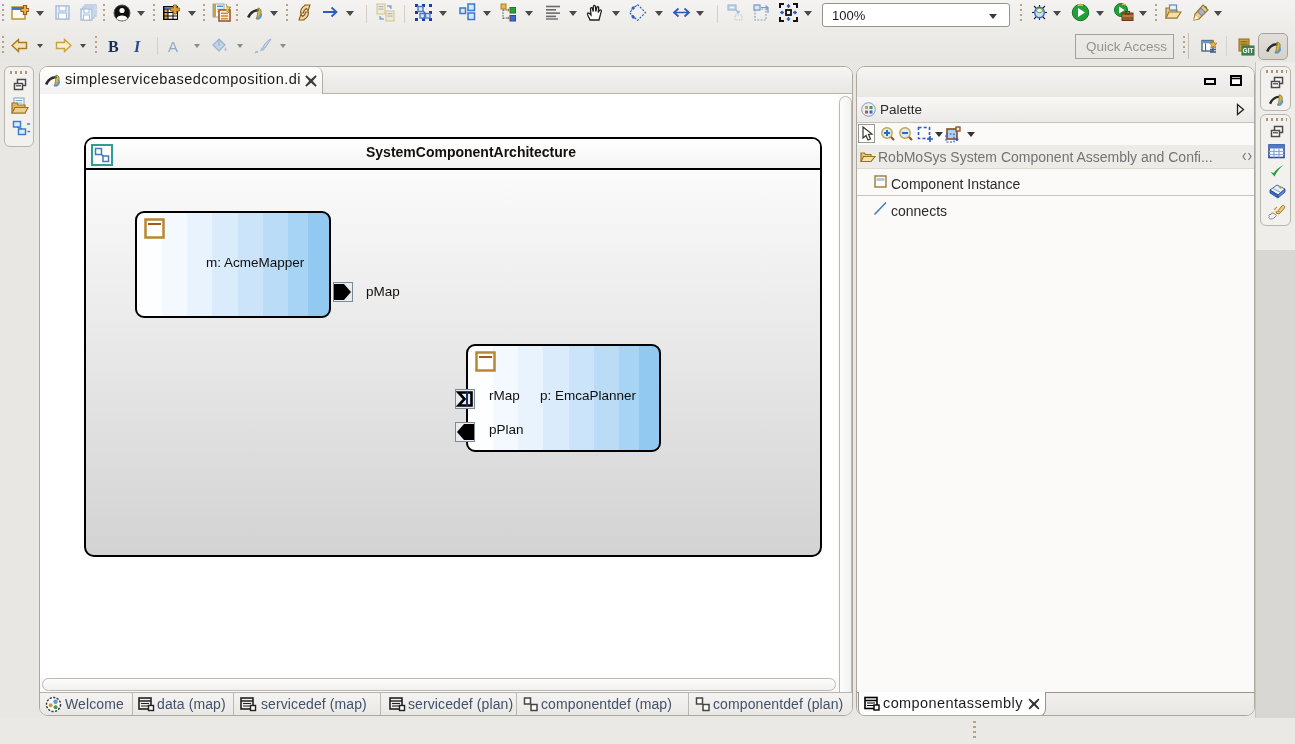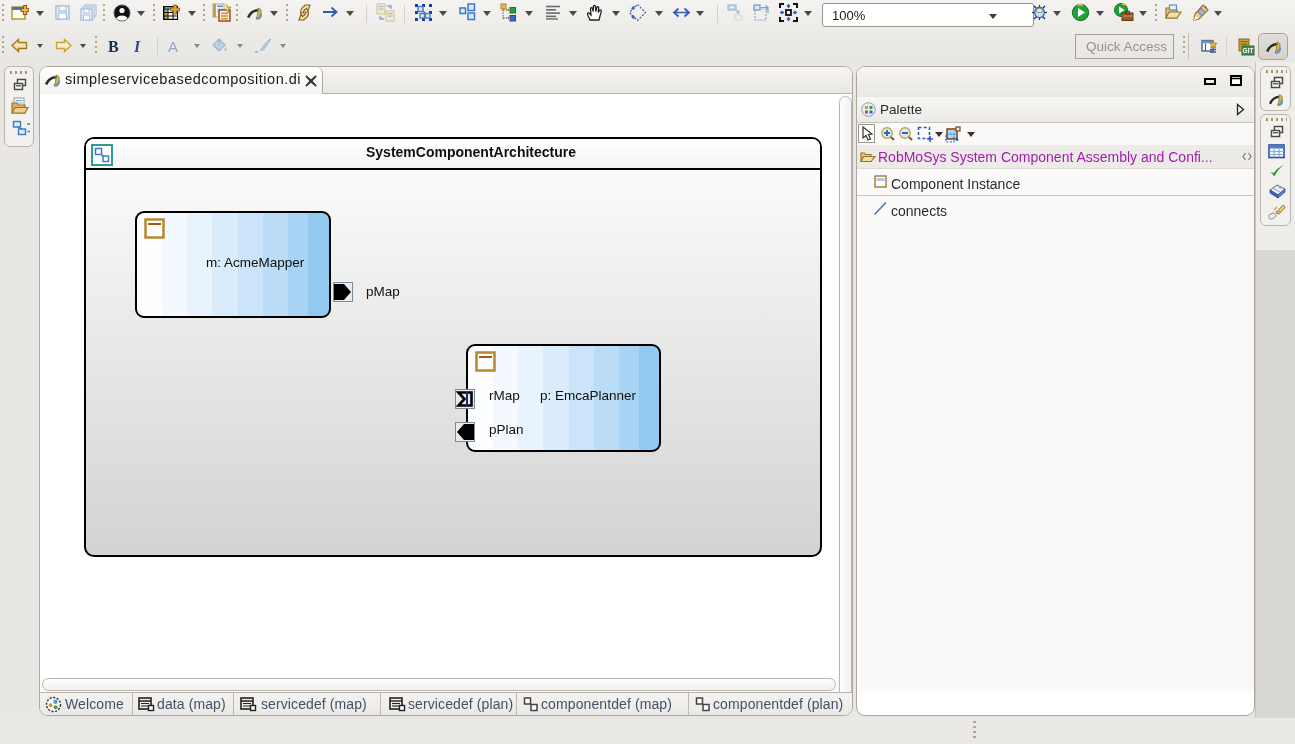--- a/index.html
+++ b/index.html
@@ -219,21 +219,21 @@
     <svg class="abs" style="left:779px;top:3px;" width="19" height="19" viewBox="0 0 19 19">
       <path d="M1 5 L1 1 L5 1 M14 1 L18 1 L18 5 M18 14 L18 18 L14 18 M5 18 L1 18 L1 14" fill="none" stroke="#111" stroke-width="2"></path>
       <rect x="7" y="7" width="5" height="5" fill="none" stroke="#111" stroke-width="1.8"></rect>
       <path d="M9.5 1.5 L9.5 5 M8 3.5 L9.5 1.8 L11 3.5" fill="none" stroke="#2a5cb8" stroke-width="1.4"></path>
       <path d="M9.5 17.5 L9.5 14 M8 15.5 L9.5 17.2 L11 15.5" fill="none" stroke="#2a5cb8" stroke-width="1.4"></path>
       <path d="M1.5 9.5 L5 9.5 M3.5 8 L1.8 9.5 L3.5 11" fill="none" stroke="#2a5cb8" stroke-width="1.4"></path>
       <path d="M17.5 9.5 L14 9.5 M15.5 8 L17.2 9.5 L15.5 11" fill="none" stroke="#2a5cb8" stroke-width="1.4"></path>
     </svg>
     <div class="dd" style="left:804px;top:11px;"></div>
 
-    <div class="abs" style="left:822px;top:3px;width:212px;height:24px;background:#fff;border:1px solid #98938b;border-radius:3px;">
+    <div class="abs" style="left:822px;top:3px;width:188px;height:24px;background:#fff;border:1px solid #98938b;border-radius:3px;">
       <div class="txt" style="left:9px;top:4px;font-size:13px;color:#1a1a1a;">100%</div>
       <div class="dd" style="left:166px;top:10px;border-top-color:#3a3a3a;"></div>
     </div>
 
     <svg class="abs" style="left:1030px;top:3px;" width="19" height="19" viewBox="0 0 19 19">
       <g stroke="#222" stroke-width="1.1" fill="none">
         <line x1="9.5" y1="2" x2="9.5" y2="4"></line>
           <line x1="4" y1="3" x2="6.5" y2="5.5"></line>
           <line x1="15" y1="3" x2="12.5" y2="5.5"></line>
         <line x1="2" y1="9.5" x2="5" y2="9.5"></line>
@@ -609,21 +609,21 @@
             <rect x="1" y="9" width="8" height="8" fill="none" stroke="#2a5cc8" stroke-width="1.2" stroke-dasharray="2 1.6"></rect>
           </svg>
           <div class="dd" style="left:110px;top:9px;border-top-color:#333;"></div>
         </div>
 
         <div class="abs" style="left:0;top:48px;width:397px;height:24px;background:#edebe8;border-bottom:1px solid #dddad5;">
           <svg class="abs" style="left:3px;top:5px;" width="16" height="13" viewBox="0 0 16 13">
             <path d="M1 3 L1 11.5 L11 11.5 L11 4.5 L5.5 4.5 L4.5 3 Z" fill="#e8c87a" stroke="#9a7428" stroke-width="1.2"></path>
             <path d="M1 11.5 L3.5 6.5 L15 6.5 L11 11.5 Z" fill="#f4dfa4" stroke="#9a7428" stroke-width="1.2"></path>
           </svg>
-          <div class="txt" style="left:21px;top:4px;font-size:14px;color:#a21caf;">RobMoSys System Component Assembly and Confi...</div>
+          <div class="txt" style="left:21px;top:4px;font-size:14px;color:#737373;">RobMoSys System Component Assembly and Confi...</div>
           <svg class="abs" style="left:385px;top:7px;" width="10" height="9" viewBox="0 0 10 9">
             <path d="M3.5 1 L1 4.5 L3.5 8 M6.5 1 L9 4.5 L6.5 8" fill="none" stroke="#777" stroke-width="1.2"></path>
           </svg>
         </div>
 
         <div class="abs" style="left:0;top:74px;width:397px;height:24px;">
           <svg class="abs" style="left:17px;top:4px;" width="13" height="13" viewBox="0 0 13 13">
             <rect x="1" y="1" width="11" height="11" fill="#fdfdfd" stroke="#9a7a38" stroke-width="1.4"></rect>
             <rect x="2.5" y="3" width="8" height="3" fill="#b9c6d8"></rect>
           </svg>
@@ -631,14 +631,30 @@
         </div>
         <div class="abs" style="left:0;top:98px;width:397px;height:1px;background:#c8c4bf;"></div>
 
         <div class="abs" style="left:0;top:99px;width:326px;height:26px;">
           <svg class="abs" style="left:16px;top:5px;" width="15" height="15" viewBox="0 0 15 15">
             <line x1="1.5" y1="13.5" x2="13" y2="1.5" stroke="#4a7ab8" stroke-width="1.6"></line>
           </svg>
           <div class="txt" style="left:34px;top:7px;font-size:14px;color:#2b2b2b;">connects</div>
         </div>
      </div>
+     <div class="abs" id="rbottabs" style="left:0;top:625px;width:397px;height:25px;border-top:1px solid #9a958d;background:linear-gradient(180deg,#f0efec,#e9e7e4);">
+
+        <div class="abs" style="left:1px;top:-1px;width:188px;height:25px;background:#fff;border:1px solid #9a958d;border-top:none;border-radius:0 0 8px 8px;">
+          <svg class="abs" style="left:5px;top:4px;" width="17" height="16" viewBox="0 0 17 16">
+            <rect x="1" y="1.5" width="12" height="11" fill="#fff" stroke="#000" stroke-width="1.6"></rect>
+            <line x1="1" y1="4.5" x2="13" y2="4.5" stroke="#000" stroke-width="1.4"></line>
+            <line x1="3" y1="7" x2="11" y2="7" stroke="#000" stroke-width="1.2"></line>
+            <line x1="3" y1="9.5" x2="11" y2="9.5" stroke="#000" stroke-width="1.2"></line>
+            <rect x="10" y="9" width="5" height="5" fill="#fff" stroke="#000" stroke-width="1.4"></rect>
+          </svg>
+          <div class="txt" style="left:24px;top:3px;font-size:14.5px;letter-spacing:0.4px;color:#1c1c1c;">componentassembly</div>
+          <svg class="abs" style="left:168px;top:5px;" width="14" height="14" viewBox="0 0 13 13">
+            <path d="M1.5 2.5 L2.5 1.5 L6.5 5 L10.5 1.5 L11.5 2.5 L8 6.5 L11.5 10.5 L10.5 11.5 L6.5 8 L2.5 11.5 L1.5 10.5 L5 6.5 Z" fill="#333"></path>
+          </svg>
+        </div>
+     </div>
   </div>
 </div>
 
 </body></html>

